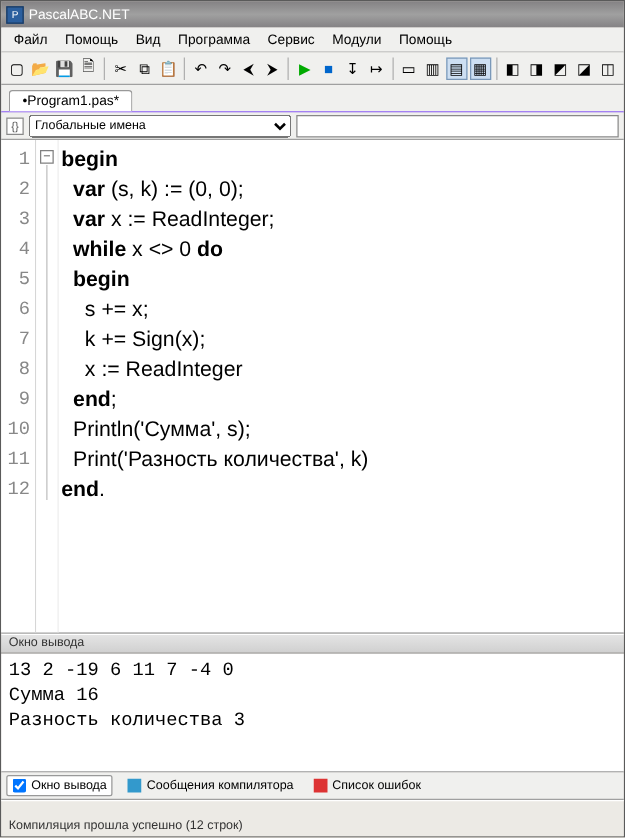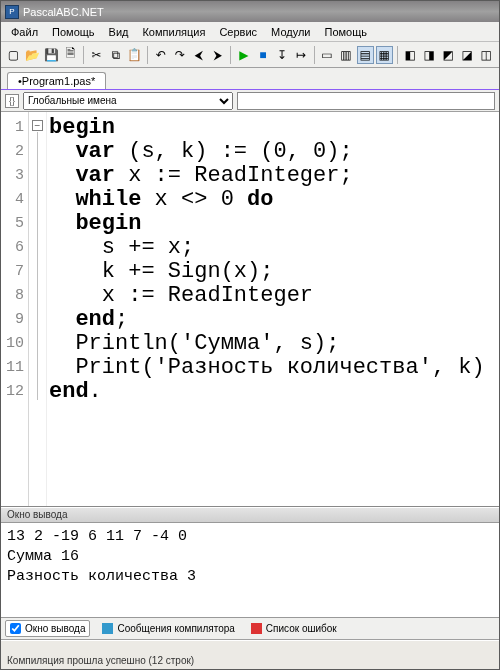--- a/index.html
+++ b/index.html
@@ -17,21 +17,21 @@
   .tab { background: #fff; border: 1px solid #999; border-bottom: none; padding: 2px 10px; font-size: 11px; border-radius: 3px 3px 0 0; }
   .scopebar { height: 22px; background: #f0f0ee; display: flex; align-items: center; padding: 0 4px; gap: 4px; border-bottom: 1px solid #a0a0a0; }
   .scopebar select, .scopebar input { font-size: 10px; height: 18px; }
   .scopebar select { flex: 0 0 210px; }
   .scopebar input { flex: 1; border: 1px solid #888; }
   .editor { flex: 1; display: flex; background: #fff; border-bottom: 1px solid #888; overflow: hidden; }
   .gutter { width: 28px; background: #fff; border-right: 1px solid #d6d6d6; color: #888; text-align: right; padding: 4px 4px 0 0; font-family: "Courier New", monospace; font-size: 15px; line-height: 24px; }
   .foldcol { width: 18px; background: #fff; border-right: 1px solid #eee; position: relative; }
   .fold-box { position: absolute; left: 3px; top: 8px; width: 11px; height: 11px; border: 1px solid #808080; background: #fff; font-size: 10px; line-height: 9px; text-align: center; color: #555; }
   .fold-line { position: absolute; left: 8px; top: 20px; width: 1px; background: #c0c0c0; height: 268px; }
-  .code { flex: 1; padding: 4px 0 0 2px; font-family: Liberation Mono, monospace; font-size: 22px; line-height: 24px; white-space: pre; color: #000; }
+  .code { flex: 1; padding: 4px 0 0 2px; font-family: Liberation Sans, sans-serif; font-size: 17px; line-height: 24px; white-space: pre; color: #000; }
   .kw { font-weight: bold; }
   .str { color: #000; }
   .output-title { height: 16px; background: linear-gradient(#e4e4e4,#d0d0d0); border-top: 1px solid #fff; border-bottom: 1px solid #999; padding: 1px 6px; font-size: 10px; color: #333; }
   .output { height: 95px; background: #fff; font-family: "Courier New", monospace; font-size: 15px; line-height: 20px; padding: 4px 6px; white-space: pre; color: #000; border-bottom: 1px solid #999; }
   .bottom-tabs { height: 22px; background: #f0f0ee; display: flex; align-items: center; padding: 0 4px; gap: 8px; border-bottom: 1px solid #a0a0a0; }
   .bottom-tabs .btab { display: flex; align-items: center; gap: 4px; font-size: 10px; padding: 2px 4px; }
   .bottom-tabs .btab.active { border: 1px solid #999; background: #fff; border-radius: 2px; }
   .smicon { width: 11px; height: 11px; display: inline-block; }
   .statusbar { height: 18px; background: #eceae5; border-top: 1px solid #fff; padding: 14px 6px; font-size: 10px; color: #333; }
   .scope-icon { width: 14px; height: 14px; border: 1px solid #888; background: #fff; display: inline-flex; align-items: center; justify-content: center; font-size: 9px; color: #555; }
@@ -44,21 +44,21 @@
 
   <div class="titlebar">
     <span class="icon">P</span>
     <span>PascalABC.NET</span>
   </div>
 
   <div class="menubar">
     <span>Файл</span>
     <span>Помощь</span>
     <span>Вид</span>
-    <span>Компиляция</span>
+    <span>Программа</span>
     <span>Сервис</span>
     <span>Модули</span>
     <span>Помощь</span>
   </div>
 
   <div class="toolbar">
     <span class="tbtn">▢</span>
     <span class="tbtn">📂</span>
     <span class="tbtn">💾</span>
     <span class="tbtn">🗎</span>

